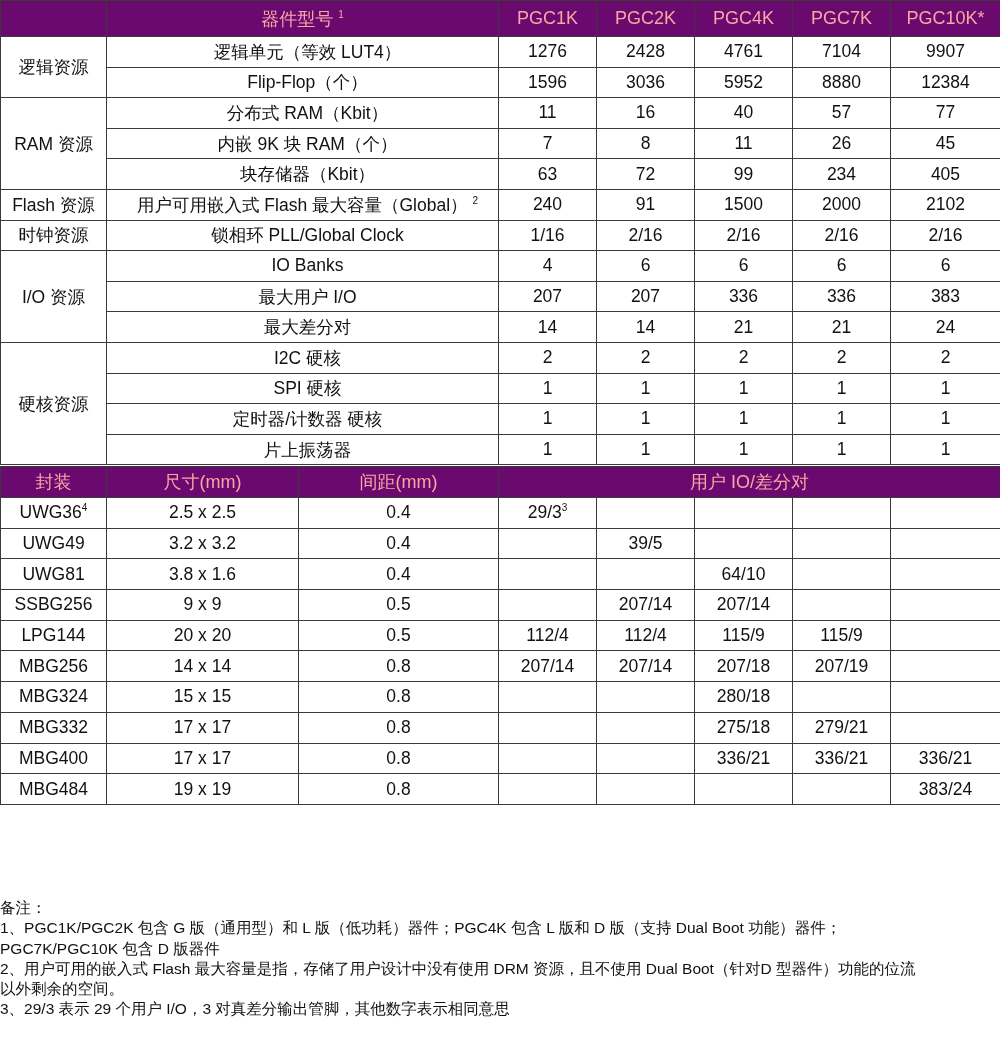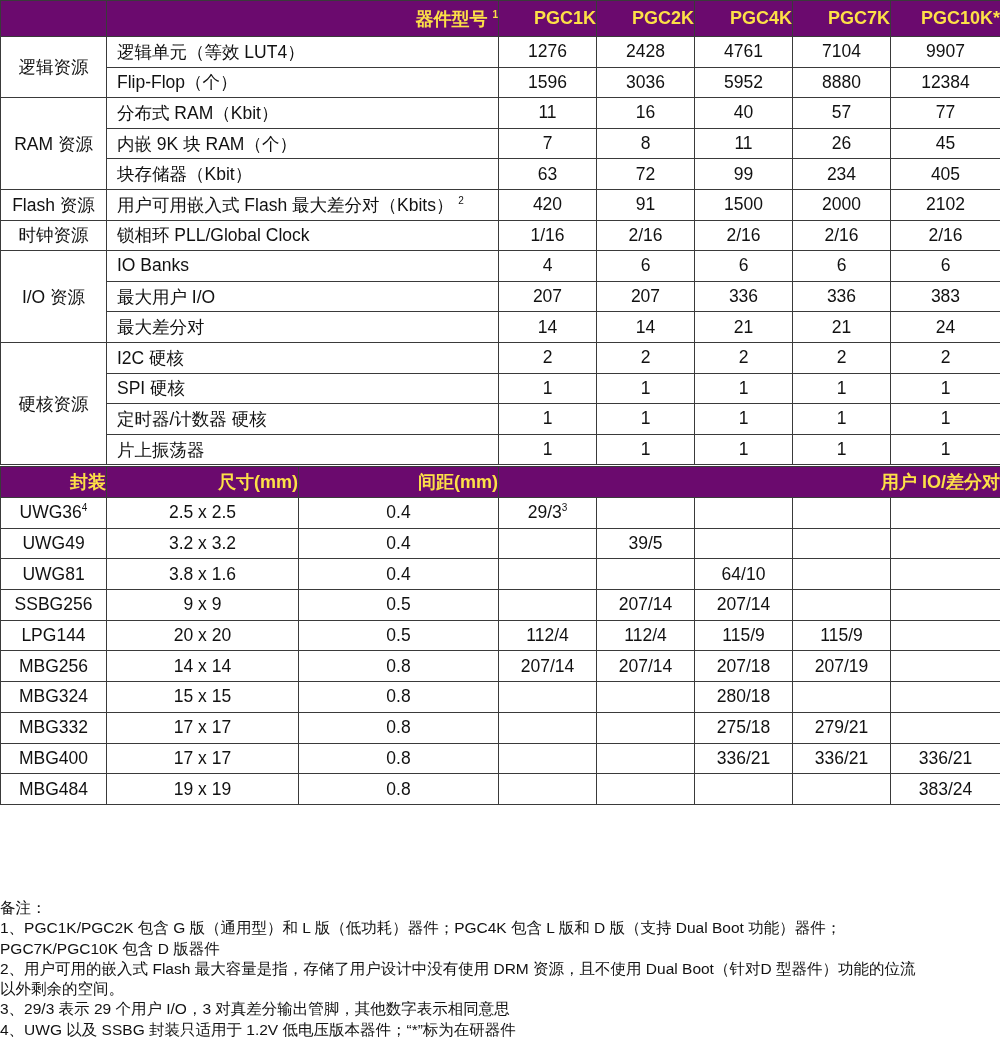--- a/index.html
+++ b/index.html
@@ -1,21 +1,21 @@
 <!DOCTYPE html>
 <html><head>
 <meta charset="utf-8">
 <style>
   html, body { margin: 0; padding: 0; background: #ffffff; }
   body { width: 1000px; height: 1060px; position: relative; overflow: hidden;
          font-family: "Liberation Sans", "DejaVu Sans", sans-serif; color: #111; }
   table { border-collapse: collapse; table-layout: fixed; position: absolute; left: 0; width: 1000px; }
   td, th { border: 1.5px solid #3a3a3a; text-align: center; padding: 0; font-size: 17.5px; font-weight: normal; white-space: nowrap; overflow: hidden; }
-  th { background: #6b0a6e; color: #fde047; font-weight: bold; font-size: 18px; text-align: right; }
-  td.left { text-align: left; padding-left: 10px; margin-left: 14px; }
+  th { background: #6b0a6e; color: #fca5a5; font-weight: normal; font-size: 18px; }
+  td.left { text-align: center; padding-left: 10px; margin-left: 14px; }
   sup { font-size: 10px; vertical-align: super; line-height: 0; }
   #t1 { top: 0; }
   #t1 tr { height: 30.6px; }
   #t1 tr.hdr { height: 36px; }
   #t2 { top: 466px; }
   #t2 tr { height: 30.7px; }
   #t2 tr.hdr { height: 31px; margin-left: 20px; }
   .notes { position: absolute; left: 0; top: 898px; width: 916px; font-size: 15.5px; line-height: 20.3px; color: #111; }
   .notes div { white-space: normal; }
 </style>
@@ -81,22 +81,22 @@
       <tr>
         <td class="left"><span>块存储器（Kbit）</span></td>
         <td>63</td>
         <td>72</td>
         <td>99</td>
         <td>234</td>
         <td>405</td>
       </tr>
       <tr>
         <td rowspan="1">Flash 资源</td>
-        <td class="left"><span>用户可用嵌入式 Flash 最大差分对（Kbits）</span> <sup>2</sup></td>
-        <td>420</td>
+        <td class="left"><span>用户可用嵌入式 Flash 最大容量（Global）</span> <sup>2</sup></td>
+        <td>240</td>
         <td>91</td>
         <td>1500</td>
         <td>2000</td>
         <td>2102</td>
       </tr>
       <tr>
         <td rowspan="1">时钟资源</td>
         <td class="left"><span>锁相环 PLL/Global Clock</span></td>
         <td>1/16</td>
         <td>2/16</td>
@@ -286,14 +286,13 @@
         <td><span>383/24</span></td>
       </tr>
     </tbody>
 </table>
 
 <div class="notes">
   <div>备注：</div>
   <div>1、PGC1K/PGC2K 包含 G 版（通用型）和 L 版（低功耗）器件；PGC4K 包含 L 版和 D 版（支持 Dual Boot 功能）器件；PGC7K/PGC10K 包含 D 版器件</div>
   <div>2、用户可用的嵌入式 Flash 最大容量是指，存储了用户设计中没有使用 DRM 资源，且不使用 Dual Boot（针对D 型器件）功能的位流以外剩余的空间。</div>
   <div>3、29/3 表示 29 个用户 I/O，3 对真差分输出管脚，其他数字表示相同意思</div>
-  <div>4、UWG 以及 SSBG 封装只适用于 1.2V 低电压版本器件；“*”标为在研器件</div>
 </div>
 
 </body></html>

